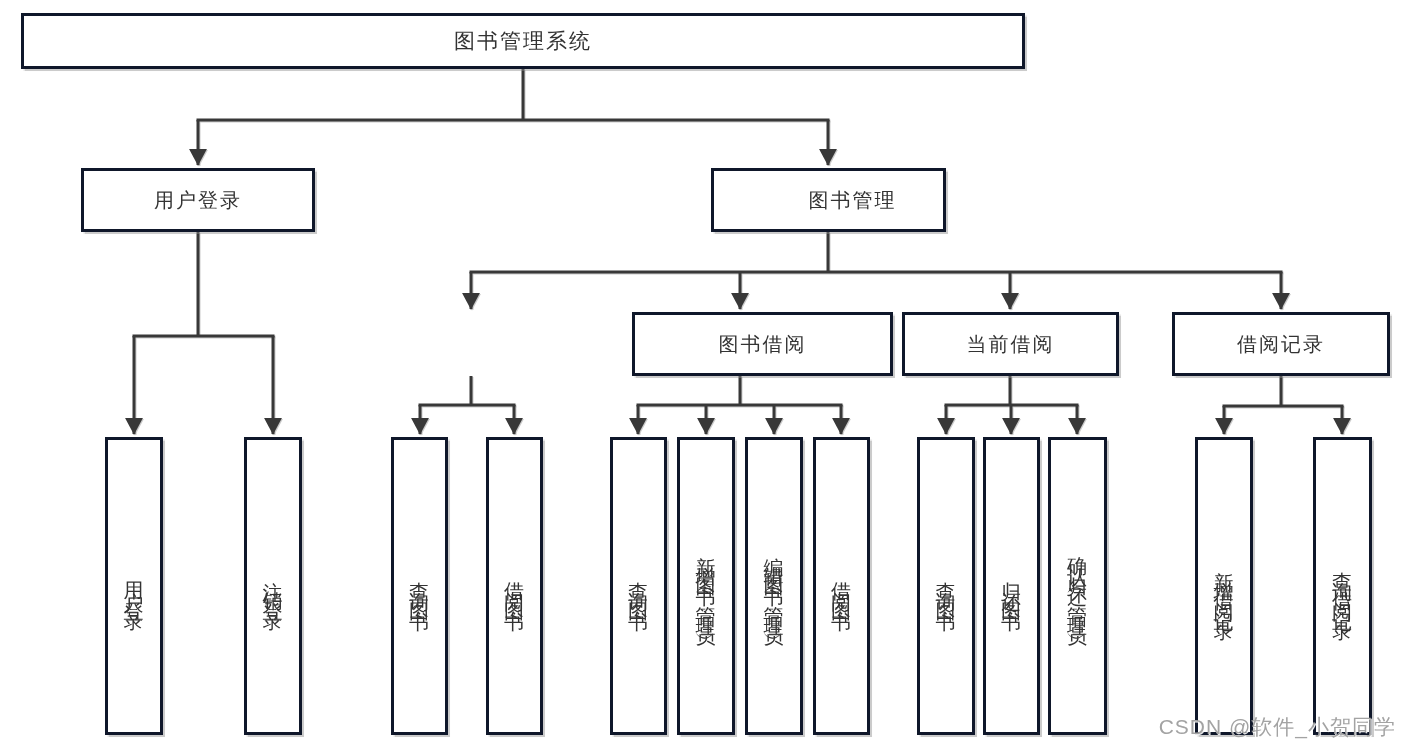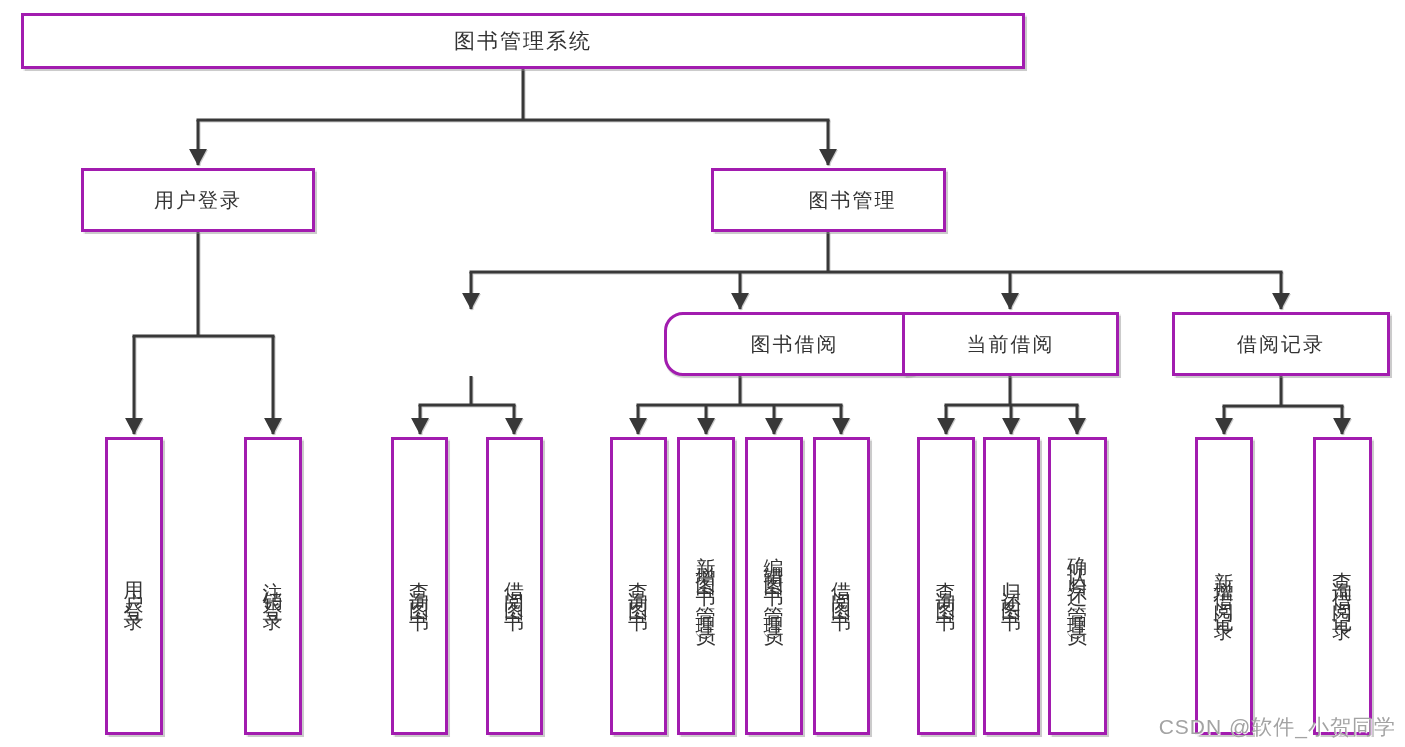--- a/index.html
+++ b/index.html
@@ -13,21 +13,21 @@
   }
   #connectors {
     position: absolute;
     left: 0; top: 0;
     width: 1405px; height: 747px;
     filter: drop-shadow(1px 1px 0.5px rgba(140,140,140,0.45));
   }
   .box {
     position: absolute;
     box-sizing: border-box;
-    border: 3px solid #a21caf;
+    border: 3px solid #0f172a;
     background: #ffffff;
     display: flex;
     align-items: center;
     justify-content: center;
     color: #333333;
     box-shadow: 1.5px 1.5px 1px rgba(140,140,140,0.45);
   }
   .h-label {
     font-size: 20px;
     letter-spacing: 2px;
@@ -120,21 +120,21 @@
     <span class="h-label root-label">图书管理系统</span>
   </div>
 
   <div class="box" style="left:81px; top:168px; width:234px; height:64px;">
     <span class="h-label">用户登录</span>
   </div>
   <div class="box" style="left:711px; top:168px; width:235px; height:64px;padding-left:48px;">
     <span class="h-label">图书管理</span>
   </div>
 
-  <div class="box" style="left:664px; top:312px; width:261px; height:64px;border-radius:19px;">
+  <div class="box" style="left:632px; top:312px; width:261px; height:64px;">
     <span class="h-label">图书借阅</span>
   </div>
   <div class="box" style="left:902px; top:312px; width:217px; height:64px;">
     <span class="h-label">当前借阅</span>
   </div>
   <div class="box" style="left:1172px; top:312px; width:218px; height:64px;">
     <span class="h-label">借阅记录</span>
   </div>
 
   <div class="box" style="left:105px; top:437px; width:58px; height:298px;">

